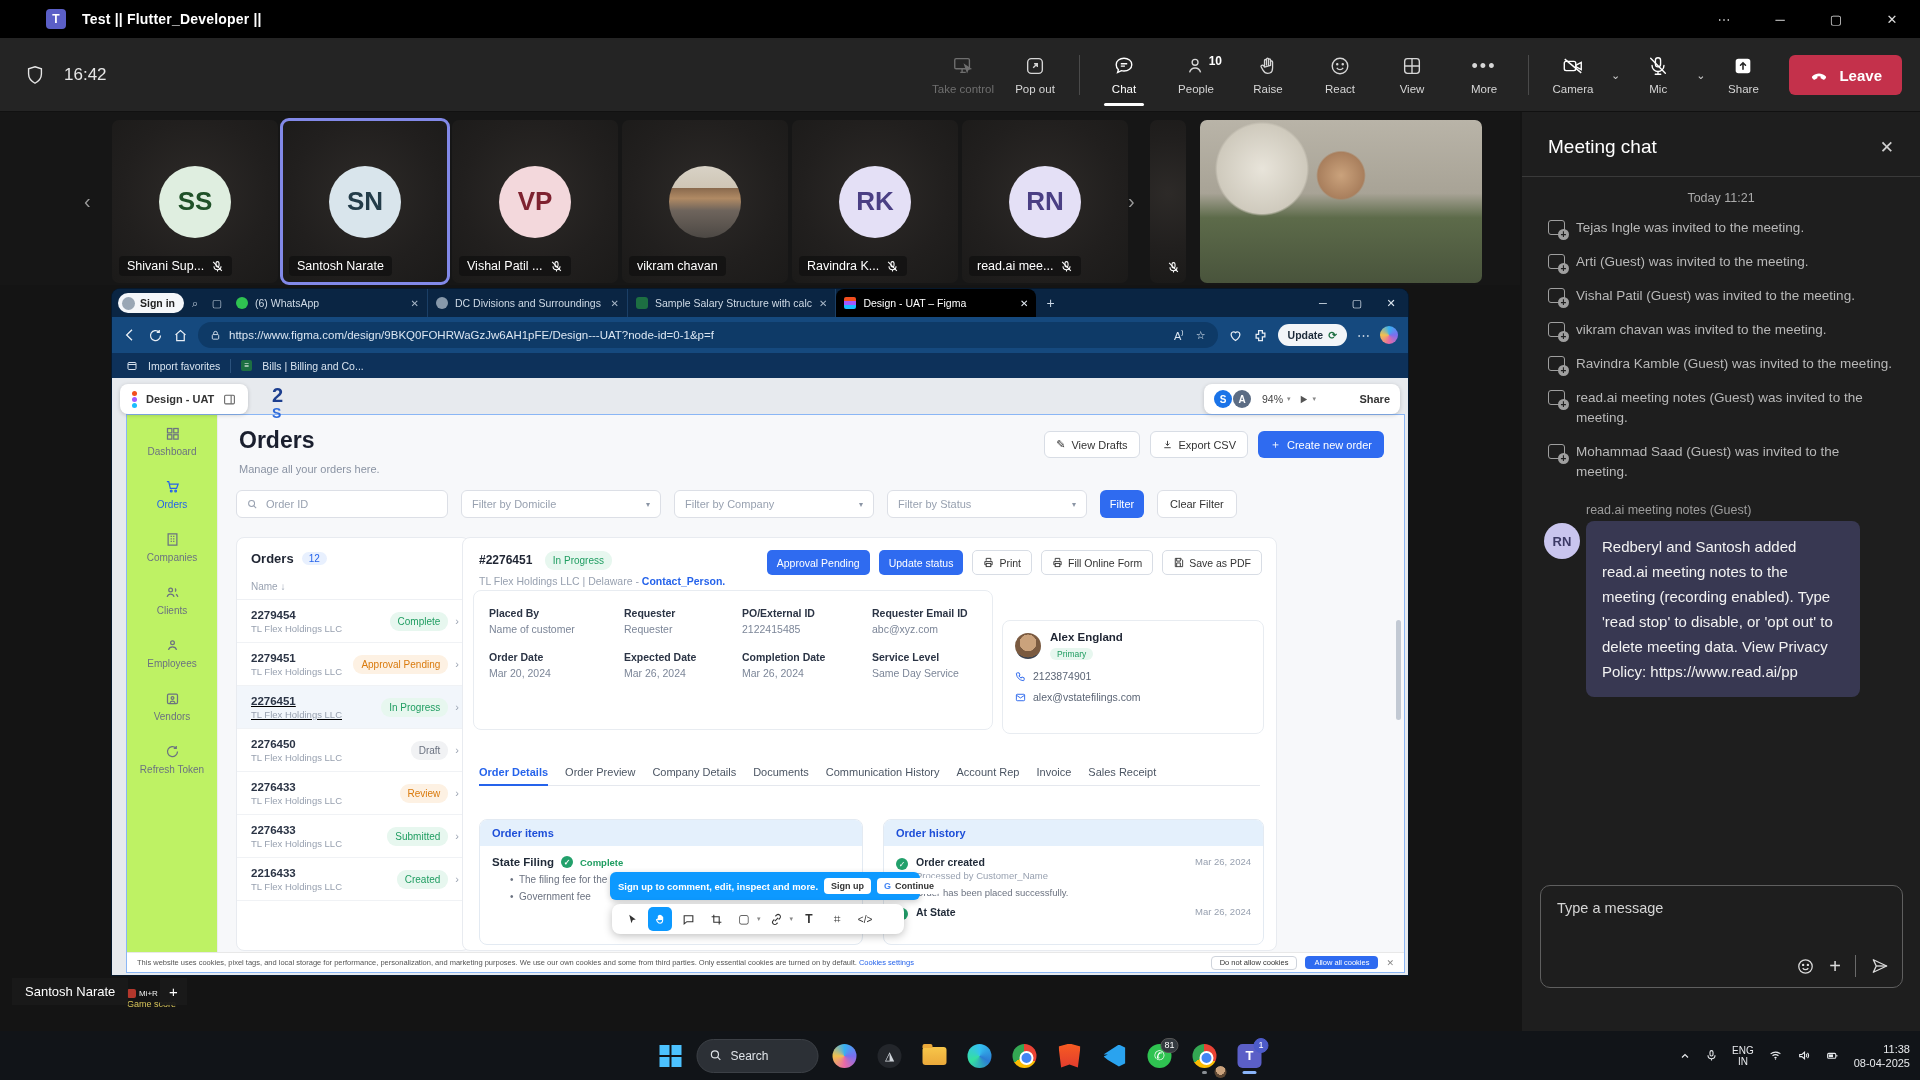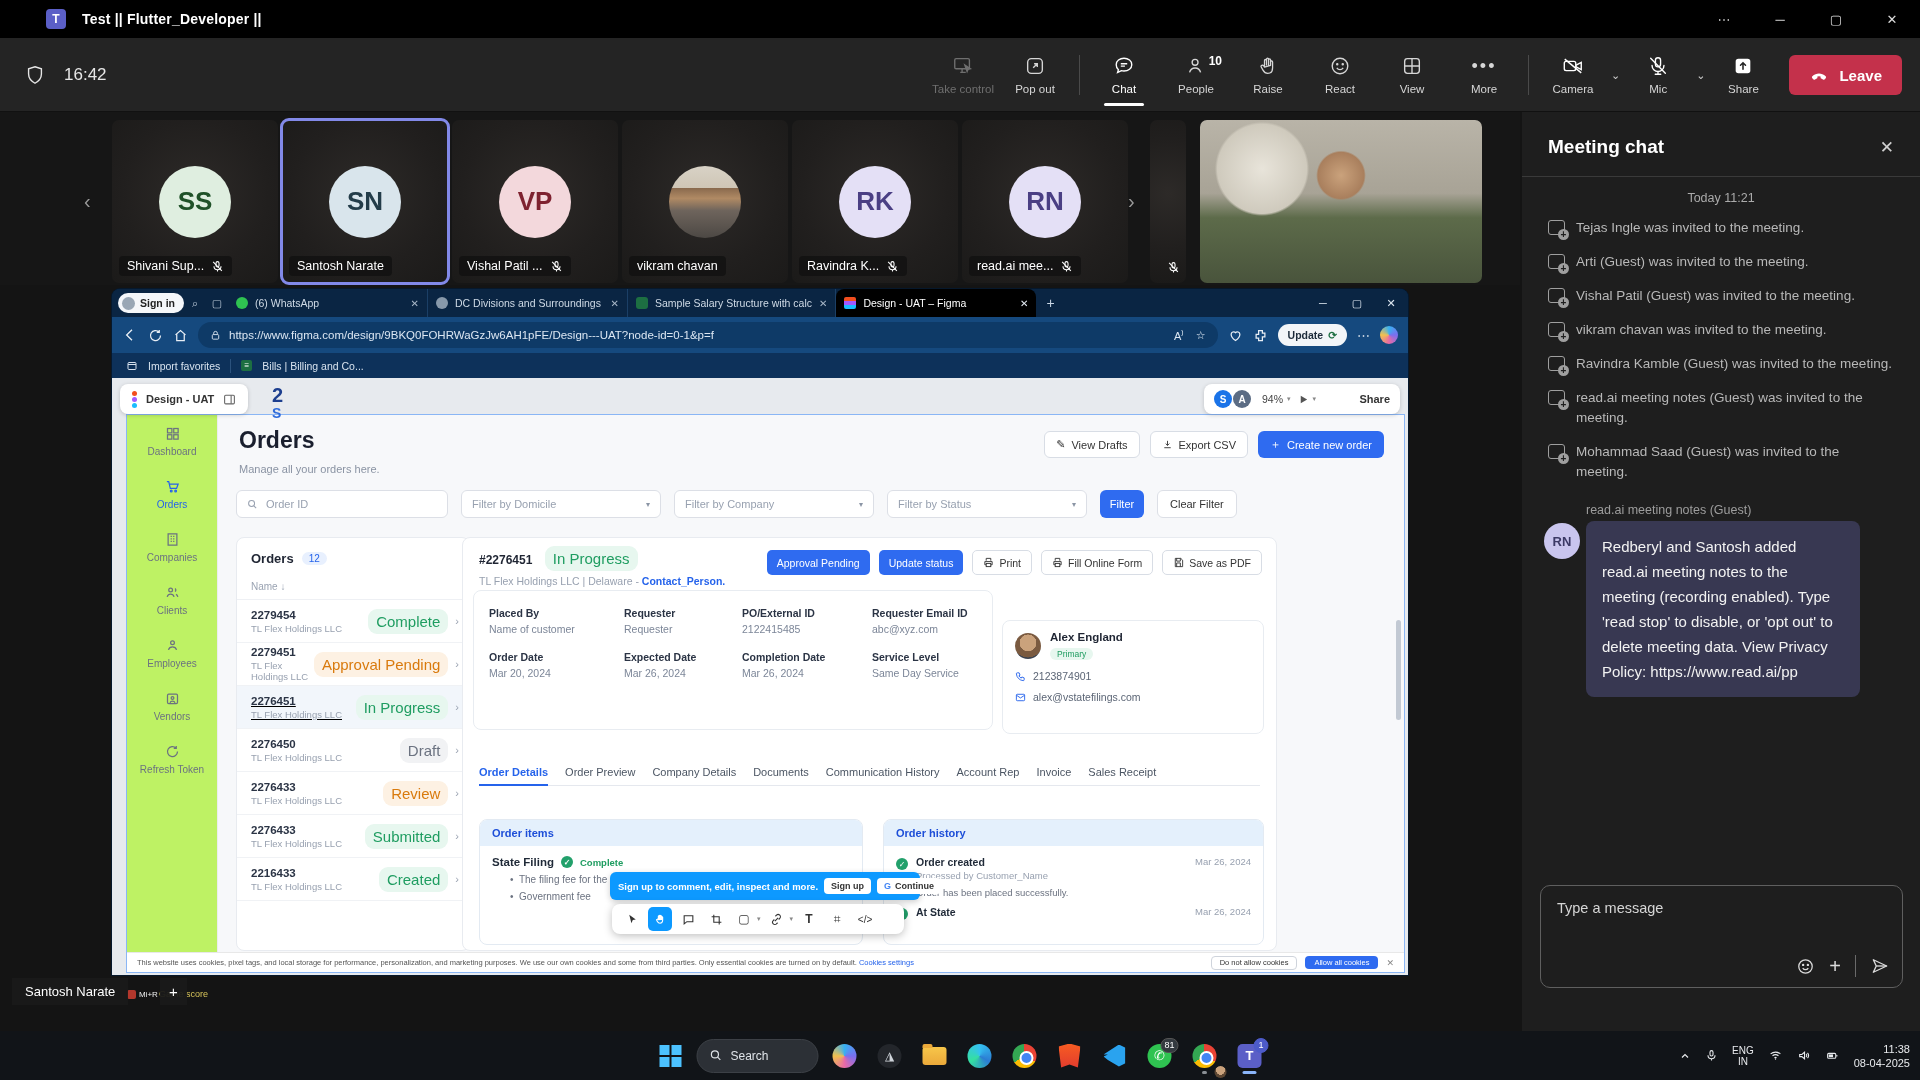--- a/index.html
+++ b/index.html
@@ -35,21 +35,21 @@
   .tile.active{outline:3px solid #8289e8;outline-offset:-1px}
   .avatar{position:absolute;left:50%;top:50%;transform:translate(-50%,-50%);width:72px;height:72px;border-radius:50%;display:flex;align-items:center;justify-content:center;font-size:26px;font-weight:bold}
   .namepill{position:absolute;left:7px;bottom:7px;background:rgba(15,15,15,.72);border-radius:4px;padding:3px 8px;display:flex;align-items:center;gap:7px;color:#fff;font-size:12.5px}
   .strip-nav{position:absolute;top:78px;color:#9a9a9a;font-size:20px;cursor:pointer}
   .photo-a{background:linear-gradient(180deg,#d8d2c6 0%,#cfc6b6 30%,#8a6a4e 31%,#b08a64 45%,#6e645c 62%,#4c4844 100%)}
   .photo-b{background:radial-gradient(circle at 22% 30%,#e8e4da 0%,#cfcabd 18%,transparent 19%),radial-gradient(circle at 50% 34%,#caa27c 0%,#a97f5d 13%,transparent 14%),linear-gradient(180deg,#b9b4a8 0%,#a8a396 45%,#5d6b4a 60%,#49543c 100%)}
 
   
   .chat{position:absolute;left:1522px;top:112px;width:398px;height:919px;background:#1e1e1e;color:#fff}
   .chat-head{display:flex;align-items:center;justify-content:space-between;padding:24px 26px 18px 26px}
-  .chat-title{font-size:19px;font-weight:bold}
+  .chat-title{font-size:19px;font-weight:normal}
   .chat-close{color:#cfcfcf;font-size:17px;cursor:pointer}
   .chat-div{height:1px;background:#3a3a3a}
   .chat-date{text-align:center;color:#ababab;font-size:12.5px;margin:14px 0 6px}
   .sysmsg{display:flex;gap:11px;padding:7px 26px;color:#b8b8b8;font-size:13.5px;line-height:20px}
   .cal-ico{flex:0 0 17px;width:17px;height:15px;border:1.6px solid #9f9f9f;border-radius:3px;position:relative;margin-top:2px}
   .cal-ico::after{content:"+";position:absolute;right:-5px;bottom:-6px;width:11px;height:11px;background:#9f9f9f;color:#1e1e1e;border-radius:50%;font-size:10px;line-height:11px;text-align:center;font-weight:bold}
   .sender{color:#9d9d9d;font-size:12.5px;margin:14px 26px 4px 64px}
   .msg-wrap{position:relative;margin:0 60px 6px 26px;padding-left:38px}
   .msg-av{position:absolute;left:-4px;top:2px;width:36px;height:36px;border-radius:50%;background:#c9c5ee;color:#3c3a66;font-size:13px;font-weight:bold;display:flex;align-items:center;justify-content:center}
   .bubble{background:#383852;border-radius:8px;padding:13px 16px;font-size:15px;line-height:25px;color:#f2f2f2}
@@ -114,21 +114,21 @@
   .card{background:#fff;border:1px solid #e8ebf0;border-radius:8px}
   .olist{position:absolute;left:18px;top:122px;width:234px;height:414px;overflow:hidden}
   .ol-head{display:flex;align-items:center;gap:8px;padding:13px 14px 9px}
   .ol-title{font-size:13px;font-weight:bold;color:#1f2533}
   .ol-count{background:#e8f0fe;color:#2563eb;font-size:10px;border-radius:9px;padding:1px 7px}
   .ol-col{padding:6px 14px 7px;font-size:10px;color:#9aa3b2;border-bottom:1px solid #eef0f4}
   .orow{height:43px;display:flex;align-items:center;padding:0 10px 0 14px;border-bottom:1px solid #f0f2f5;cursor:pointer}
   .orow.sel{background:#f2f6fb}
   .orow .oid{font-size:11.5px;font-weight:600;color:#2b3445}
   .orow .oco{font-size:9.5px;color:#98a1b0;margin-top:2px}
-  .pill{font-size:15px;border-radius:9px;padding:4px 8px;white-space:nowrap}
+  .pill{font-size:10px;border-radius:9px;padding:4px 8px;white-space:nowrap}
   .pill.green{color:#1f9d61;background:#e7f7ef}
   .pill.orange{color:#d97a0d;background:#fdf1e3}
   .pill.gray{color:#6b7280;background:#f1f2f4}
   .orow .go{margin-left:7px;color:#9aa3b2;font-size:11px}
   .detail{position:absolute;left:244px;top:122px;width:815px;height:414px;overflow:hidden}
   .d-head{position:absolute;left:16px;top:12px}
   .d-no{font-size:12px;font-weight:bold;color:#1f2533;display:inline}
   .d-sub{font-size:10.5px;color:#98a1b0;margin-top:7px}
   .d-sub a{color:#2563eb;font-weight:600;text-decoration:none}
   .d-btns{position:absolute;right:14px;top:12px;display:flex;gap:9px}
@@ -174,21 +174,21 @@
   .banner .bb{background:#fff;border-radius:4px;font-size:9px;font-weight:600;color:#333;padding:3px 7px;white-space:nowrap;display:flex;gap:4px;align-items:center}
   .g-ico{color:#4285f4;font-weight:bold}
   .ftools{position:absolute;left:500px;top:526px;width:292px;height:30px;background:#fff;border-radius:8px;box-shadow:0 2px 8px rgba(0,0,0,.25);display:flex;align-items:center;gap:4px;padding:0 8px;z-index:40}
   .ft-i{width:24px;height:24px;border-radius:5px;display:flex;align-items:center;justify-content:center;color:#333;font-size:12px}
   .ft-i.on{background:#0d99ff;color:#fff}
   .ft-car{font-size:7px;color:#888;margin-left:-3px}
 
   
   .presenter{position:absolute;left:12px;top:978px;height:27px;background:rgba(26,26,26,.94);display:flex;align-items:center;padding:0 13px;color:#fff;font-size:13px;z-index:50}
   .pres-plus{position:absolute;left:160px;top:978px;width:27px;height:27px;background:rgba(26,26,26,.94);color:#fff;display:flex;align-items:center;justify-content:center;font-size:15px;z-index:49}
-  .gamescore{position:absolute;left:127px;top:989px;z-index:48;display:flex;flex-direction:row;gap:1px}
+  .gamescore{position:absolute;left:127px;top:989px;z-index:48;display:flex;flex-direction:column;gap:1px}
   .gs-1{display:flex;align-items:center;gap:3px;font-size:8px;color:#eee}
   .gs-dot{width:9px;height:9px;border-radius:2px;background:#b3372c}
   .gs-2{font-size:9px;color:#d7c45a}
 
   
   .taskbar{position:absolute;left:0;top:1031px;width:1920px;height:49px;background:#111418;display:flex;align-items:center}
   .tk-center{position:absolute;left:50%;top:0;height:49px;transform:translateX(-50%);display:flex;align-items:center;gap:7px}
   .tk-ico{width:38px;height:40px;display:flex;align-items:center;justify-content:center;position:relative;cursor:pointer}
   .tk-ico .ind{position:absolute;bottom:2px;left:50%;transform:translateX(-50%);width:14px;height:3px;border-radius:2px;background:#8ab4f8}
   .tk-ico .dot{position:absolute;bottom:2px;left:50%;transform:translateX(-50%);width:5px;height:3px;border-radius:2px;background:#8a8f94}

